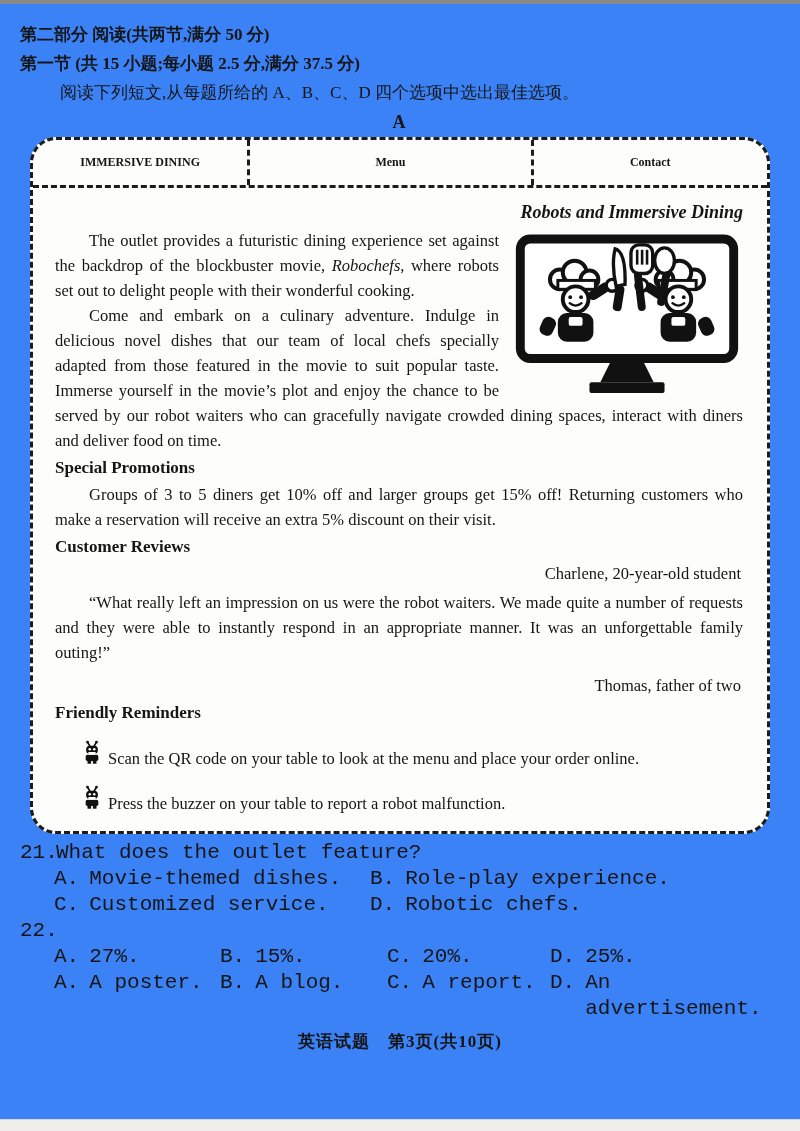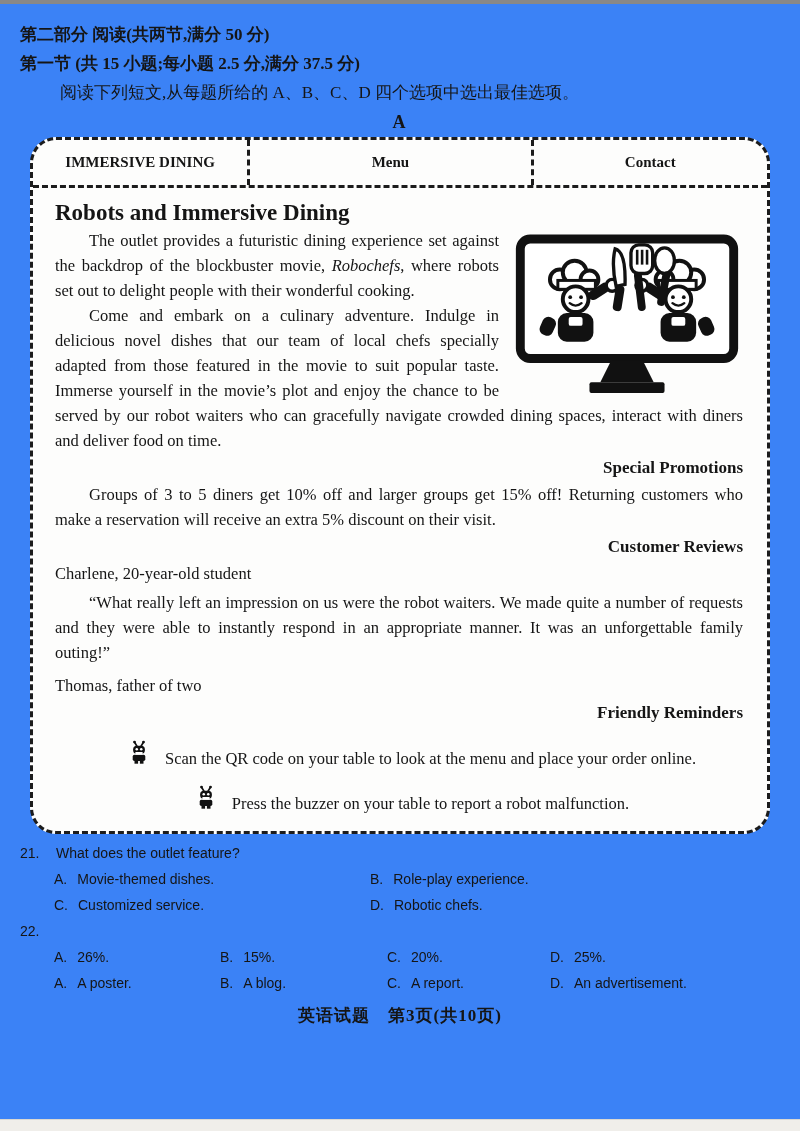--- a/index.html
+++ b/index.html
@@ -17,38 +17,38 @@
   .passage-label { text-align:center; font-weight:bold; font-size:18px; margin:4px 0 2px; line-height:22px; }
 
   
   .flyer {
     margin:4px 30px 0 30px; width:740px;
     border:3px dashed #1c1c1c; border-radius:26px;
     background:#fdfdfc;
   }
   .flyer-nav { display:flex; height:48px; border-bottom:3px dashed #1c1c1c; }
   .nav-cell { display:flex; align-items:center; justify-content:center;
-    font-weight:bold; font-size:15px; }
+    font-weight:bold; font-size:12px; }
   .nav-brand { width:29.6%; border-right:3px dashed #1c1c1c; }
   .nav-menu  { width:38.6%; border-right:3px dashed #1c1c1c; }
   .nav-contact { flex:1; }
 
   .flyer-body { padding:6px 24px 14px 22px; font-size:16.5px; line-height:25px; text-align:justify; }
-  .flyer-title { text-align:left; font-weight:bold; font-size:23px; margin:6px 0 3px; line-height:25px; }
+  .flyer-title { text-align:right; font-weight:bold; font-size:18px; margin:6px 0 3px; line-height:25px;font-style:italic; }
   .flyer-body p { margin:0; text-indent:34px; }
-  .sec-head { text-align:right; font-weight:bold; font-size:17px; margin:2px 0; line-height:25px; }
-  .author-line { text-align:left; margin:2px 2px 4px 0; line-height:25px; }
+  .sec-head { text-align:left; font-weight:bold; font-size:17px; margin:2px 0; line-height:25px; }
+  .author-line { text-align:right; margin:2px 2px 4px 0; line-height:25px; }
   .author-thomas { margin-top:8px; margin-bottom:2px; }
   .tv-float { float:right; width:228px; height:162px; margin:6px 2px 2px 14px; }
-  .reminder { display:flex; align-items:flex-end; gap:17px; margin:15px 0 2px 28px; line-height:23px;justify-content:center; }
+  .reminder { display:flex; align-items:flex-end; gap:7px; margin:15px 0 2px 28px; line-height:23px; }
   .reminder .bot { flex:0 0 auto; }
 
   
-  .questions { margin:6px 20px 0 20px; font-size:14px; line-height:26px;
-    font-family:Liberation Sans, sans-serif; }
+  .questions { margin:6px 20px 0 20px; font-size:21px; line-height:26px;
+    font-family:Liberation Mono, monospace; }
   .q-line { display:flex; }
   .q-num { width:36px; flex:0 0 auto; }
   .opts2 { margin-left:34px; display:grid; grid-template-columns:316px 1fr; }
   .opts4 { margin-left:34px; display:grid; grid-template-columns:166px 167px 163px 1fr; }
   .opt { display:flex; }
   .opt-label { margin-right:10px; }
 
   
   .page-footer { text-align:center; font-size:17px; margin-top:8px; letter-spacing:1px;
     font-weight:bold; font-family:"Liberation Serif","DejaVu Serif",serif; }
@@ -223,21 +223,21 @@
       </div>
     </div>
 
     <div>
       <div class="q-line">
         <span class="q-num">22.</span>
       </div>
       <div class="opts4">
         <div class="opt">
             <span class="opt-label">A.</span>
-            <span>26%.</span>
+            <span>27%.</span>
           </div>
         <div class="opt">
             <span class="opt-label">B.</span>
             <span>15%.</span>
           </div>
         <div class="opt">
             <span class="opt-label">C.</span>
             <span>20%.</span>
           </div>
         <div class="opt">

